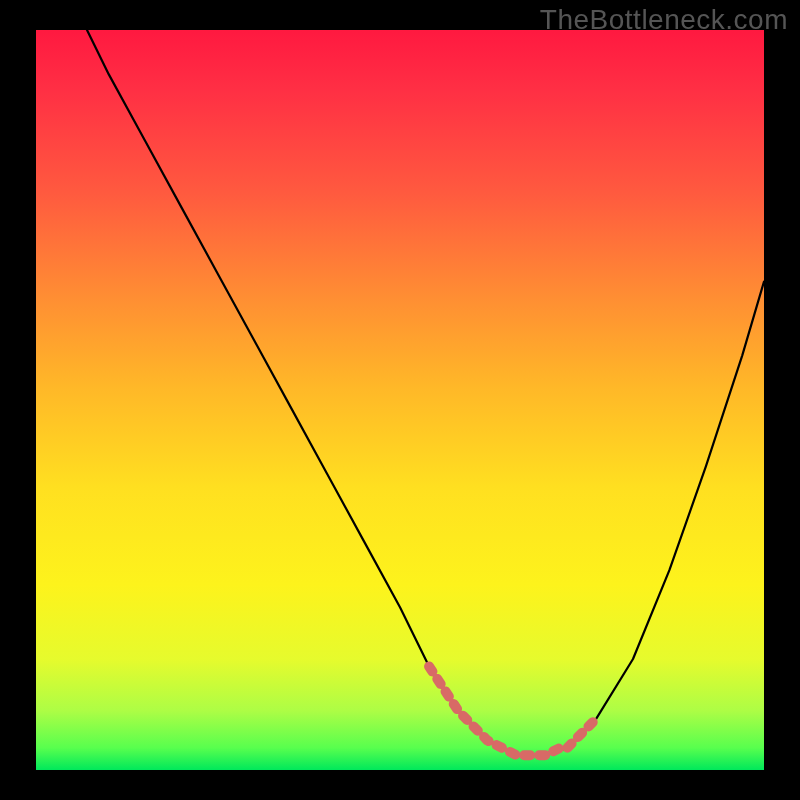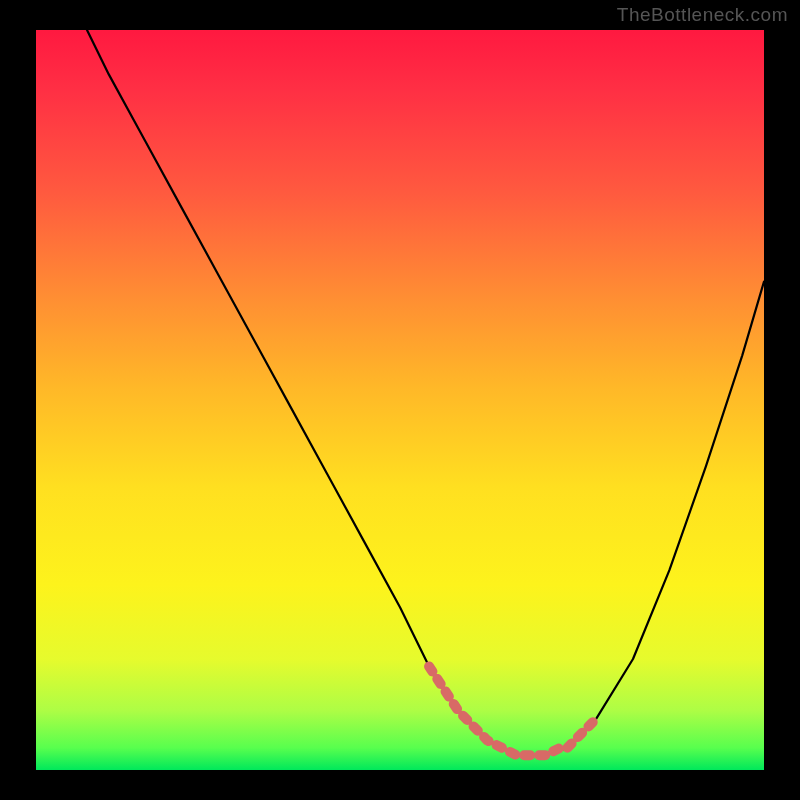--- a/index.html
+++ b/index.html
@@ -15,21 +15,21 @@
     position: relative;
     width: 800px;
     height: 800px;
     background: #000;
   }
   .watermark {
     position: absolute;
     top: 4px;
     right: 12px;
     color: #555;
-    font-size: 19px;
+    font-size: 28px;
     font-weight: 500;
     letter-spacing: 0.5px;
     z-index: 10;
     user-select: none;
   }
   .plot-area {
     position: absolute;
     left: 36px;
     top: 30px;
     width: 728px;

